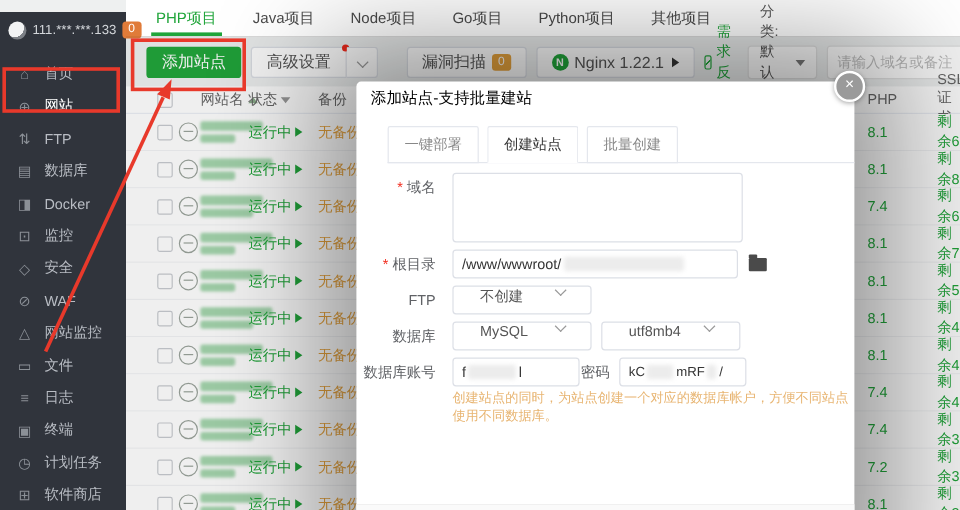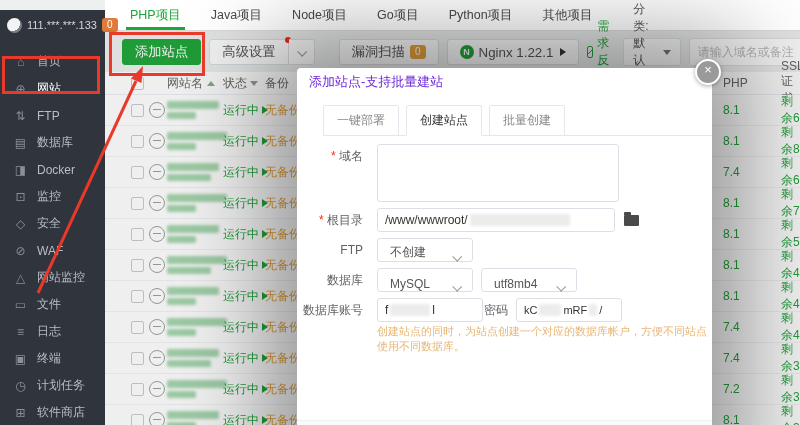--- a/index.html
+++ b/index.html
@@ -43,48 +43,48 @@
   .tri-down{width:0;height:0;border-top:5px solid #777;border-left:4px solid transparent;border-right:4px solid transparent}
   .search{height:26px;width:150px;border:1px solid #e2e2e2;border-radius:3px;padding:0 8px;font-size:12px;color:#333;background:#fff;outline:none}
   .search::placeholder{color:#bbb}
 
   
   .table{position:absolute;left:0;top:72px;right:0;bottom:0;background:#fff}
   .thead{position:relative;height:22px;border-bottom:1px solid #ebeef5;color:#666}
   .trow{position:relative;height:30px;border-bottom:1px solid #f2f3f5;background:#fff}
   .cell{position:absolute;top:0;height:100%;display:flex;align-items:center}
   .c-cb{left:26px}.c-ico{left:44px}.c-name{left:62px;flex-direction:column;align-items:flex-start;justify-content:center}
-  .c-status{left:118px;gap:3px}.c-bak{left:160px}.c-php{left:618px}.c-ssl{left:676px}
+  .c-status{left:102px;gap:3px}.c-bak{left:160px}.c-php{left:618px}.c-ssl{left:676px}
   .cb{width:11px;height:11px;border:1px solid #c8cbd0;border-radius:2px;background:#fff}
   .sort-up{width:0;height:0;border-bottom:5px solid #8a8;border-left:4px solid transparent;border-right:4px solid transparent;margin-left:4px}
   .site-ico{width:14px;height:14px;border:1px solid #9aa39b;border-radius:50%;position:relative}
   .site-ico::before{content:"";position:absolute;left:3px;right:3px;top:6px;height:1px;background:#9aa39b}
   .nb1,.nb2{background:#a5d7ae;border-radius:2px;filter:blur(1.4px)}
   .nb1{width:52px;height:8px;margin-bottom:3px}.nb2{width:29px;height:7px}
   .trow:nth-child(even) .nb1{width:60px}
   .trow:nth-child(3n) .nb2{width:44px}
   .st-green{color:#20a53a}
   .play-g{width:0;height:0;border-left:6px solid #20a53a;border-top:4px solid transparent;border-bottom:4px solid transparent}
   .org{color:#e6a23c}
 
   
   .backdrop{position:absolute;left:105px;top:30px;right:0;bottom:0;background:rgba(30,30,30,.07);z-index:20}
   .modal{position:absolute;left:297px;top:68px;width:415px;height:420px;background:#fff;border-radius:4px;z-index:30;box-shadow:0 0 90px 30px rgba(0,0,0,.38)}
-  .m-title{height:28px;line-height:28px;padding-left:12px;font-size:13px;color:#6d28d9}
+  .m-title{height:28px;line-height:28px;padding-left:12px;font-size:13px;color:#000000}
   .m-close{position:absolute;right:-9px;top:-9px;width:22px;height:22px;border-radius:50%;background:#9a9a9a;border:2px solid #fff;color:#fff;font-size:13px;line-height:18px;text-align:center;cursor:pointer;box-shadow:0 1px 4px rgba(0,0,0,.35)}
   .m-tabs{display:flex;margin:8px 0 0 26px;border-bottom:1px solid #e4e7ed;padding-right:20px}
   .m-tab{padding:6px 13px;border:1px solid #e4e7ed;margin-right:7px;color:#888;cursor:pointer;background:#fff;border-radius:2px 2px 0 0;position:relative;top:1px}
   .m-tab.active{color:#333;border-bottom-color:#fff}
   .m-form{margin-top:8px}
   .frow{display:flex;align-items:center;margin:0 0 6px 12px}
   .flabel{width:54px;text-align:right;margin-right:14px;color:#606266;flex:0 0 auto}
   .req::before{content:"* ";color:#f22b1d}
   .ta{width:236px;height:52px;border:1px solid #dcdfe6;border-radius:3px;background:#fff;resize:none;outline:none}
   .inp{height:22px;border:1px solid #dcdfe6;border-radius:3px;padding:0 7px;display:flex;align-items:center;background:#fff;color:#333;font-size:12px}
-  .sel{display:flex;align-items:flex-end;justify-content:space-between;width:70px;height:22px;border:1px solid #dcdfe6;border-radius:3px;background:#fff;padding:0 12px;color:#555;cursor:pointer}
+  .sel{display:flex;align-items:flex-start;justify-content:space-between;width:70px;height:22px;border:1px solid #dcdfe6;border-radius:3px;background:#fff;padding:0 22px;color:#555;cursor:pointer}
   .sel .chev{flex:0 0 auto}
   .w-sel{width:70px}
   .censor{display:inline-block;height:12px;border-radius:2px;background:#ececec;filter:blur(1.6px);margin:0 2px;vertical-align:middle}
   .folder-ico{width:15px;height:11px;background:#4a4a4a;border-radius:1px;position:relative;margin-left:9px;cursor:pointer}
   .folder-ico::before{content:"";position:absolute;top:-3px;left:0;width:7px;height:3px;background:#4a4a4a;border-radius:1px 1px 0 0}
   .hint{margin:2px 0 6px 80px;color:#e8b572;font-size:11px}
   .php-row{position:relative;padding:6px 0;margin-bottom:2px}
   .green-box{position:absolute;left:-6px;top:-2px;width:353px;height:40px;border:2px solid #2fbe57;border-radius:4px;pointer-events:none}
   .php-note{margin-left:28px;color:#f4271b;font-size:17px;font-weight:bold;letter-spacing:1px}
   .m-footer{position:absolute;left:0;right:0;top:352px;height:68px;background:#fafafa;border-top:1px solid #f0f0f0;border-radius:0 0 4px 4px}

